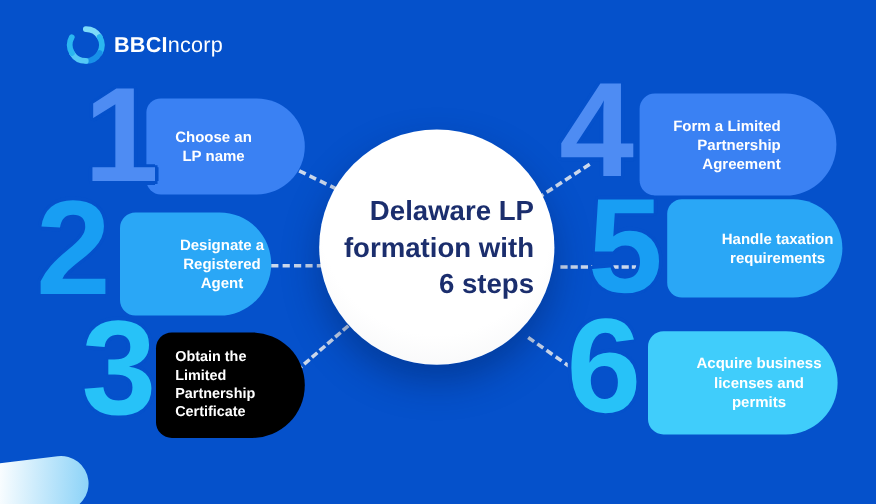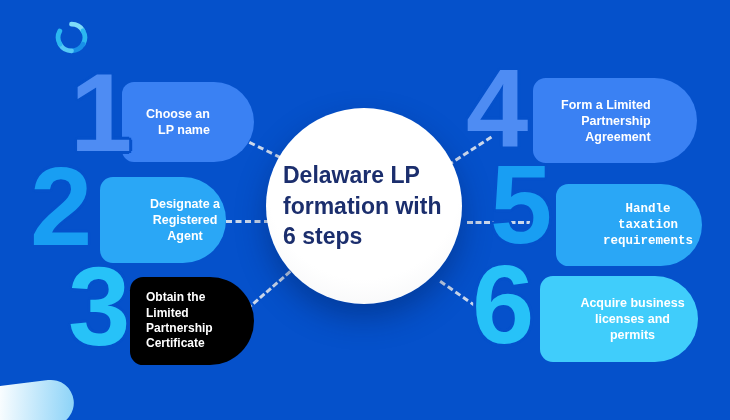--- a/index.html
+++ b/index.html
@@ -18,21 +18,21 @@
   .logo-text .b{font-weight:700;}
   .logo-text .r{font-weight:400;}
 
   
   .center-circle{
     position:absolute;left:266px;top:108px;width:196px;height:196px;
     border-radius:50%;
     background:radial-gradient(circle at 50% 38%, #ffffff 62%, #f1f2f4 100%);
     box-shadow:0 14px 30px rgba(2,25,80,.38);
     display:flex;align-items:center;justify-content:center;
-    text-align:left;z-index:3;
+    text-align:right;z-index:3;
   }
   .center-title{
     width:162px;
     font-size:23px;font-weight:800;line-height:1.32;
     color:#1B2E6D;
   }
 
   
   .pill{
     position:absolute;z-index:1;
@@ -43,33 +43,33 @@
   .num{
     position:absolute;z-index:2;
     font-weight:700;font-size:112px;line-height:1;
     text-shadow:
       3px 0 0 #0551CB,-3px 0 0 #0551CB,0 3px 0 #0551CB,0 -3px 0 #0551CB,
       2px 2px 0 #0551CB,-2px 2px 0 #0551CB,2px -2px 0 #0551CB,-2px -2px 0 #0551CB;
   }
 
   
   .s1 .num{left:70px;top:57px;}
-  .s1 .pill{left:122px;top:82px;width:132px;height:80px;border-radius:18px 60px 60px 18px;padding-left:24px;text-align:right;box-sizing:border-box;}
+  .s1 .pill{left:122px;top:82px;width:132px;height:80px;border-radius:18px 60px 60px 18px;padding-left:24px;text-align:center;box-sizing:border-box;}
   
   .s2 .num{left:30px;top:151px;}
   .s2 .pill{left:100px;top:177px;width:126px;height:86px;border-radius:18px 60px 60px 18px;padding-left:44px;justify-content:center;text-align:center;box-sizing:border-box;}
   
   .s3 .num{left:68px;top:251px;}
   .s3 .pill{left:130px;top:277px;width:124px;height:88px;border-radius:18px 60px 60px 18px;padding-left:16px;text-align:left;box-sizing:border-box;font-size:12px;}
   
   .s4 .num{left:466px;top:53px;}
   .s4 .pill{left:533px;top:78px;width:164px;height:85px;border-radius:18px 60px 60px 18px;padding-left:28px;text-align:right;box-sizing:border-box;}
   
   .s5 .num{left:490px;top:149px;}
-  .s5 .pill{left:556px;top:184px;width:146px;height:82px;border-radius:18px 60px 60px 18px;padding-left:38px;justify-content:center;text-align:center;box-sizing:border-box;font-family:Liberation Mono, monospace;}
+  .s5 .pill{left:556px;top:166px;width:146px;height:82px;border-radius:18px 60px 60px 18px;padding-left:38px;justify-content:center;text-align:center;box-sizing:border-box;}
   
   .s6 .num{left:472px;top:249px;}
   .s6 .pill{left:540px;top:276px;width:158px;height:86px;border-radius:18px 60px 60px 18px;padding-left:34px;justify-content:center;text-align:center;box-sizing:border-box;}
 
   
   .dash{position:absolute;border-top:3px dashed #CBD8EC;transform-origin:0 0;z-index:0;}
   .d1{left:250px;top:141px;width:54px;transform:rotate(26deg);}
   .d2{left:226px;top:220px;width:44px;}
   .d3{left:246px;top:308px;width:66px;transform:rotate(-41deg);}
   .d4{left:447px;top:164px;width:52px;transform:rotate(-33deg);}
@@ -92,20 +92,23 @@
     <svg class="logo-icon" viewBox="0 0 36 36">
       <g fill="none" stroke-width="5.2" stroke-linecap="round">
         <path d="M18 3.5 A14.5 14.5 0 0 1 30.5 10.5" stroke="#7EDCF9"></path>
         <path d="M18 3.5 A14.5 14.5 0 0 1 30.5 10.5" stroke="#2BB7F0" transform="rotate(60 18 18)"></path>
         <path d="M18 3.5 A14.5 14.5 0 0 1 30.5 10.5" stroke="#1890E8" transform="rotate(120 18 18)"></path>
         <path d="M18 3.5 A14.5 14.5 0 0 1 30.5 10.5" stroke="#55C9F6" transform="rotate(180 18 18)"></path>
         <path d="M18 3.5 A14.5 14.5 0 0 1 30.5 10.5" stroke="#2BB7F0" transform="rotate(240 18 18)"></path>
         <path d="M18 3.5 A14.5 14.5 0 0 1 6FD4F8" stroke="#6FD4F8" transform="rotate(300 18 18)"></path>
       </g>
     </svg>
+    <div class="logo-text">
+      <span class="b">BBCI</span><span class="r">ncorp</span>
+    </div>
   </div>
 
   <div class="dash d1" style="border-top-color: rgb(203, 216, 236);"></div>
   <div class="dash d2" style="border-top-color: rgb(203, 216, 236);"></div>
   <div class="dash d3" style="border-top-color: rgb(203, 216, 236);"></div>
   <div class="dash d4" style="border-top-color: rgb(203, 216, 236);"></div>
   <div class="dash d5" style="border-top-color: rgb(203, 216, 236);"></div>
   <div class="dash d6" style="border-top-color: rgb(203, 216, 236);"></div>
 
   <div class="center-circle">

